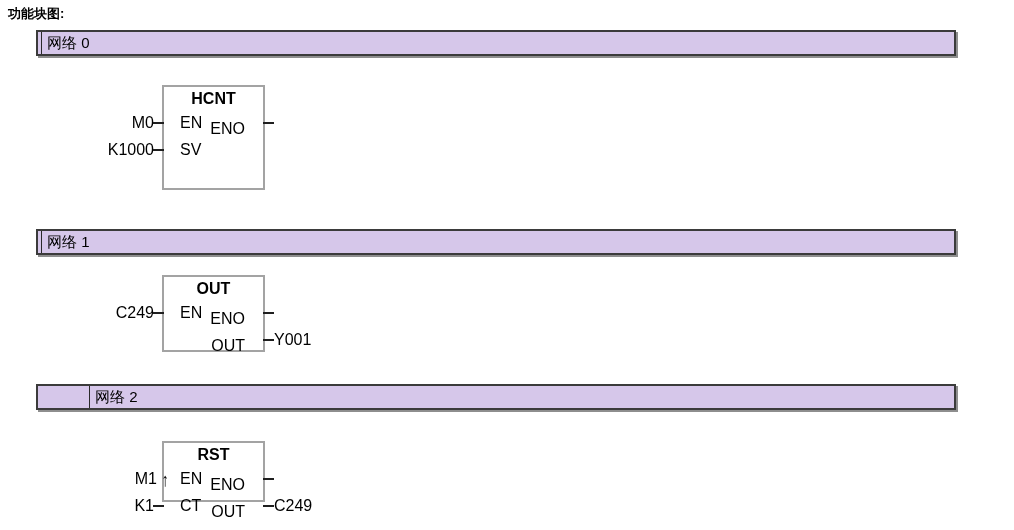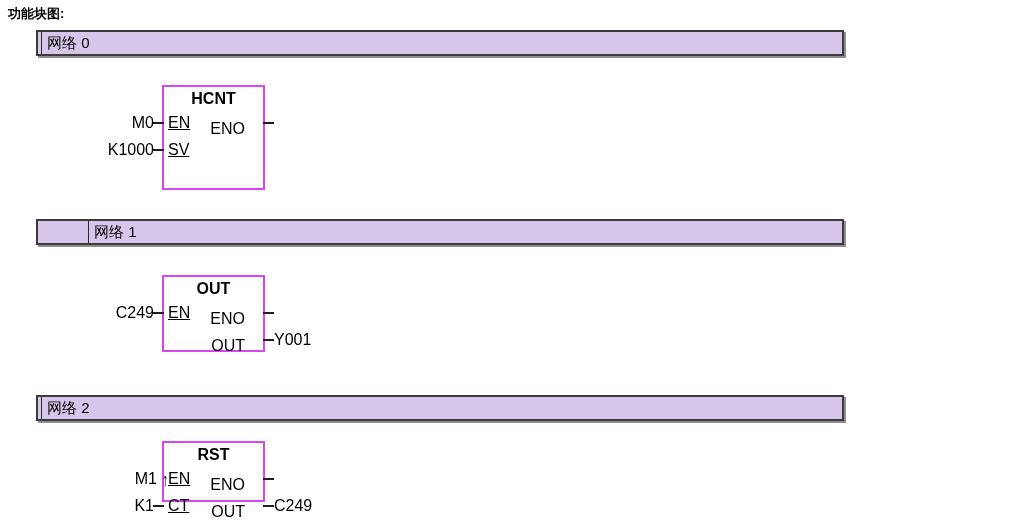--- a/index.html
+++ b/index.html
@@ -9,45 +9,45 @@
     font-family: "Liberation Sans", "DejaVu Sans", sans-serif;
     color: #000000;
     position: relative;
     overflow: hidden;
   }
   .page-title {
     position: absolute; left: 8px; top: 5px;
     font-size: 13px; font-weight: bold; white-space: nowrap;
   }
   .netbar {
-    position: absolute; left: 36px; width: 808px; height: 26px;
+    position: absolute; left: 36px; width: 920px; height: 26px;
     box-sizing: border-box;
     background: #d6c7ea;
     border: 2px solid #3b3b3b;
     box-shadow: 2px 2px 0 0 #8e8e8e;
     display: flex; align-items: center;
   }
   .netbar-divider {
     width: 1px; align-self: stretch;
     background: #2a2a2a; margin-left: 3px; flex: 0 0 auto;
   }
   .netbar-label { font-size: 15px; margin-left: 5px; white-space: nowrap; }
 
   .fblock {
     position: absolute; left: 162px; width: 103px;
     box-sizing: border-box;
-    border: 2px solid #d946ef;
+    border: 2px solid #a3a3a3;
     background: #ffffff;
   }
   .fblock-title {
     height: 22px; line-height: 24px;
     text-align: center; font-weight: bold; font-size: 16px;
   }
   .frow { position: relative; height: 27px; font-size: 16px; }
-  .pin-in  { position: absolute; left: 4px;  top: 50%; transform: translateY(-50%); text-decoration: underline; }
+  .pin-in  { position: absolute; left: 16px;  top: 50%; transform: translateY(-50%); }
   .pin-out { position: absolute; right: 18px; top: 50%; transform: translateY(-50%); margin-top: 6px; }
   .operand-in {
     position: absolute; right: calc(100% + 10px); top: 50%;
     transform: translateY(-50%); white-space: nowrap; text-align: center;
   }
   .operand-in.edge { right: calc(100% + 7px); }
   .operand-out {
     position: absolute; left: calc(100% + 11px); top: 50%;
     transform: translateY(-50%); white-space: nowrap;
   }
@@ -83,41 +83,41 @@
     <span class="pin-out">ENO</span>
     <span class="stub-out"></span>
   </div>
   <div class="frow">
     <span class="operand-in">K1000</span>
     <span class="stub-in"></span>
     <span class="pin-in">SV</span>
   </div>
 </div>
 
-<div class="netbar" style="top:219px;padding-left:47px;">
+<div class="netbar" style="top:229px;">
   <span class="netbar-divider"></span>
   <span class="netbar-label">网络 1</span>
 </div>
 <div class="fblock" style="top:275px; height:77px;">
   <div class="fblock-title">OUT</div>
   <div class="frow">
     <span class="operand-in">C249</span>
     <span class="stub-in"></span>
     <span class="pin-in">EN</span>
     <span class="pin-out">ENO</span>
     <span class="stub-out"></span>
   </div>
   <div class="frow">
     <span class="pin-out">OUT</span>
     <span class="stub-out"></span>
     <span class="operand-out">Y001</span>
   </div>
 </div>
 
-<div class="netbar" style="top:395px;">
+<div class="netbar" style="top:384px;padding-left:48px;">
   <span class="netbar-divider"></span>
   <span class="netbar-label">网络 2</span>
 </div>
 <div class="fblock" style="top:441px; height:61px;">
   <div class="fblock-title">RST</div>
   <div class="frow">
     <span class="operand-in edge">M1</span>
     <span class="edge-marker">↑</span>
     <span class="pin-in">EN</span>
     <span class="pin-out">ENO</span>

